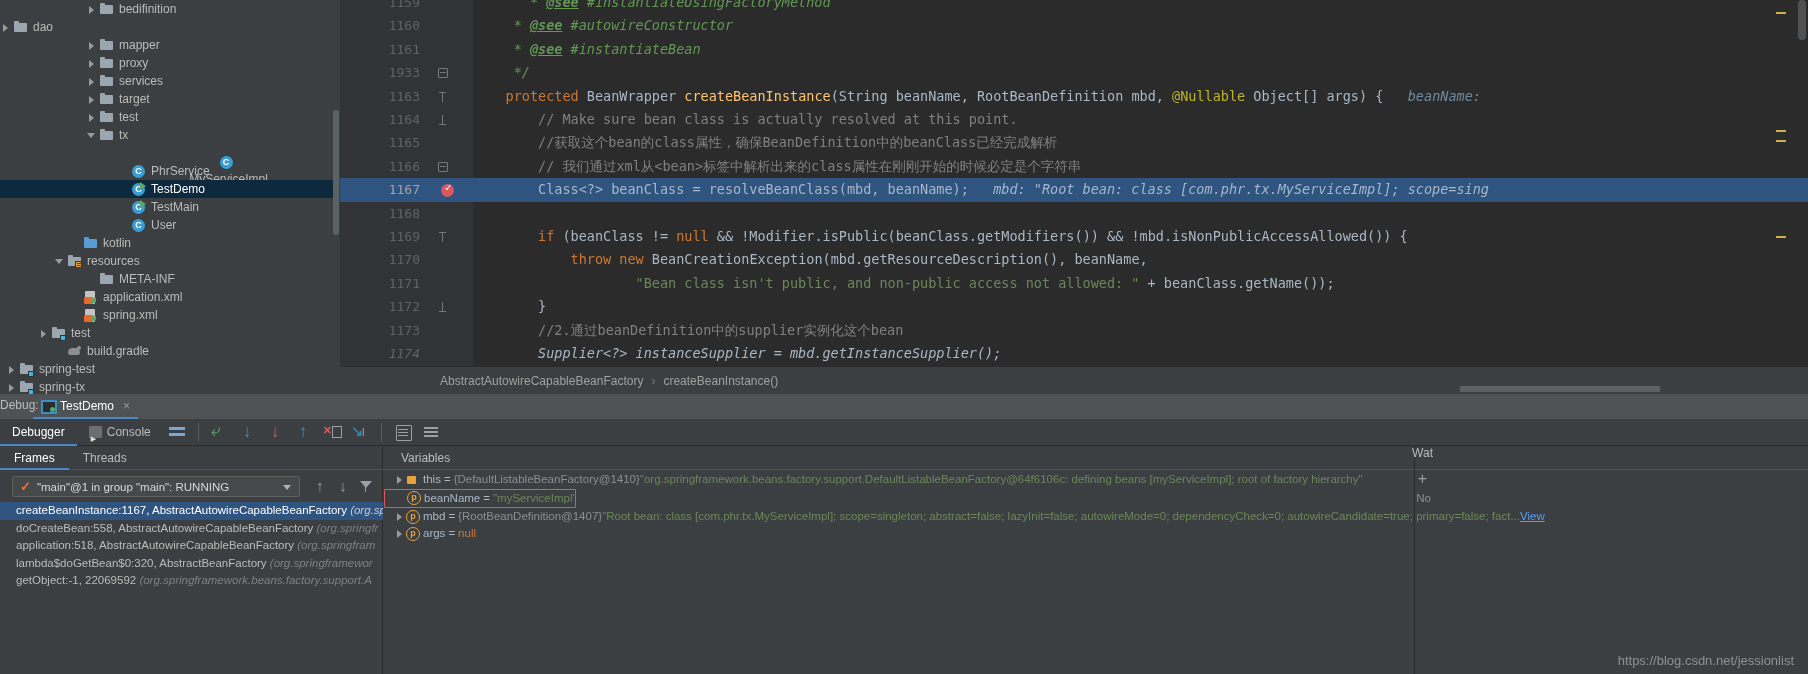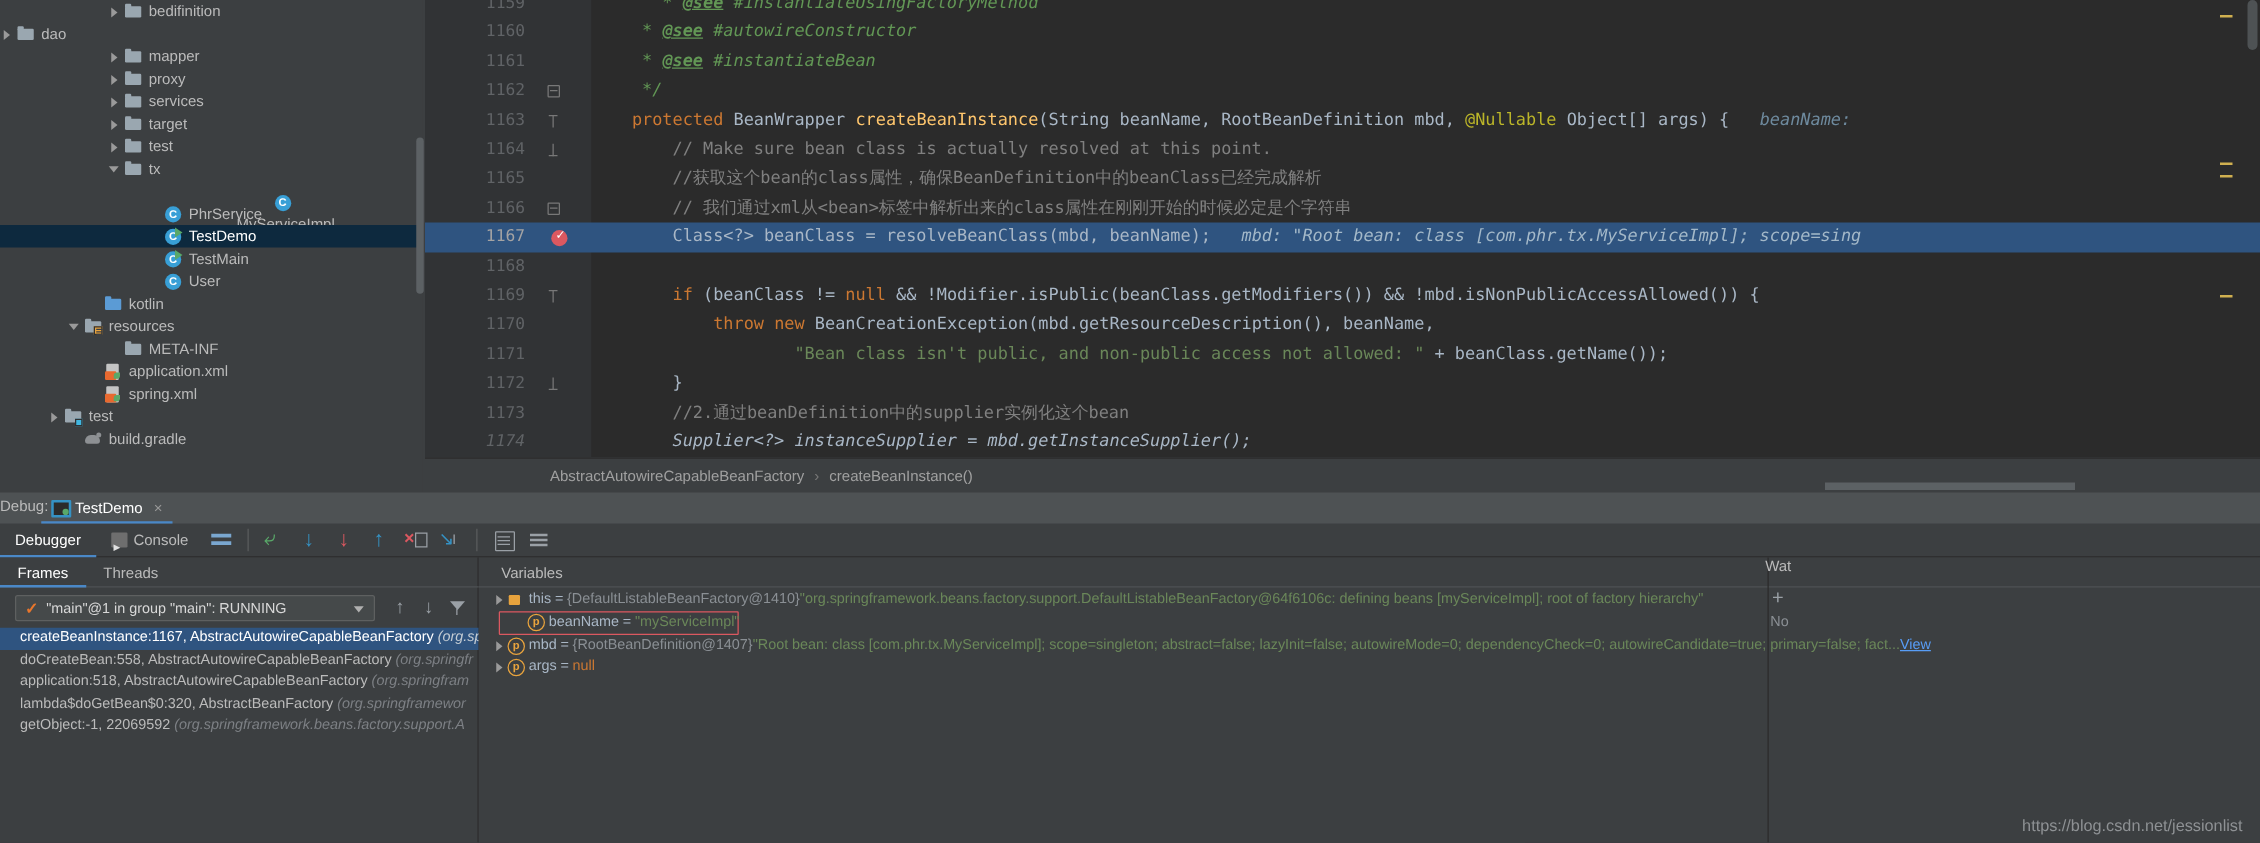--- a/index.html
+++ b/index.html
@@ -376,21 +376,21 @@
     font-size:9px; line-height:11px; text-align:center; font-weight:bold;
     font-family:"Liberation Sans",sans-serif;
   }
   .var-name { color:#a9b7c6; }
   .var-eq { color:#a9b7c6; margin:0 3px; }
   .var-type { color:#8a8f94; }
   .var-str { color:#6a8759; }
   .var-null { color:#cc7832; }
   .var-row.boxed {
     border:1px solid #db5860; border-radius:1px;
-    padding-left:10px; margin-left:16px; height:19px; line-height:17px;
+    padding-left:10px; margin-left:1px; height:19px; line-height:17px;
     width:192px;
   }
   .var-viewlink { color:#589df6; text-decoration:underline; }
   #watches-header {
     position:absolute; right:2px; top:52px; font-size:12px; color:#bbbbbb;text-align:right;
   }
   #watch-add {
     position:absolute; right:8px; top:76px; font-size:16px; color:#9aa0a6;
   }
   #watch-empty {
@@ -511,20 +511,34 @@
         <span class="tw-arrow right"></span>
         <span class="ic folder folder-mod">
           <span class="badge"></span>
         </span>
         <span class="tree-label">test</span>
       </div>
       <div class="tree-row" style="padding-left: 54px;">
         <span class="tw-arrow none"></span>
         <span class="ic gradle"></span>
         <span class="tree-label">build.gradle</span>
+      </div>
+      <div class="tree-row" style="padding-left: 6px;">
+        <span class="tw-arrow right"></span>
+        <span class="ic folder folder-mod">
+          <span class="badge"></span>
+        </span>
+        <span class="tree-label">spring-test</span>
+      </div>
+      <div class="tree-row" style="padding-left: 6px;">
+        <span class="tw-arrow right"></span>
+        <span class="ic folder folder-mod">
+          <span class="badge"></span>
+        </span>
+        <span class="tree-label">spring-tx</span>
       </div>
     </div>
   <div id="tree-scrollbar"></div>
 
   <div id="editor">
     <div id="gutter"></div>
     <div id="gutter-fold"></div>
     <div id="code-lines">
         <div class="code-row" style="top: -9px;">
           <span class="ln">1159</span>
@@ -532,21 +546,21 @@
         </div>
         <div class="code-row" style="top: 14.4px;">
           <span class="ln">1160</span>
           <span class="code-text"><span class="c-doc">     * </span><span class="c-doctag">@see</span><span class="c-doc"> #autowireConstructor</span></span>
         </div>
         <div class="code-row" style="top: 37.8px;">
           <span class="ln">1161</span>
           <span class="code-text"><span class="c-doc">     * </span><span class="c-doctag">@see</span><span class="c-doc"> #instantiateBean</span></span>
         </div>
         <div class="code-row" style="top: 61.2px;">
-          <span class="ln">1162</span>
+          <span class="ln">1933</span>
           <span class="fold minus"></span>
           <span class="code-text"><span class="c-doc">     */</span></span>
         </div>
         <div class="code-row" style="top: 84.6px;">
           <span class="ln">1163</span>
           <span class="fold tbar"></span>
           <span class="code-text"><span class="c-def">    </span><span class="c-kw">protected</span><span class="c-def"> BeanWrapper </span><span class="c-method">createBeanInstance</span><span class="c-def">(String beanName, RootBeanDefinition mbd, </span><span class="c-anno">@Nullable</span><span class="c-def"> Object[] args) {</span><span class="c-inline">   beanName:</span></span>
         </div>
         <div class="code-row" style="top: 108px;">
           <span class="ln">1164</span>

